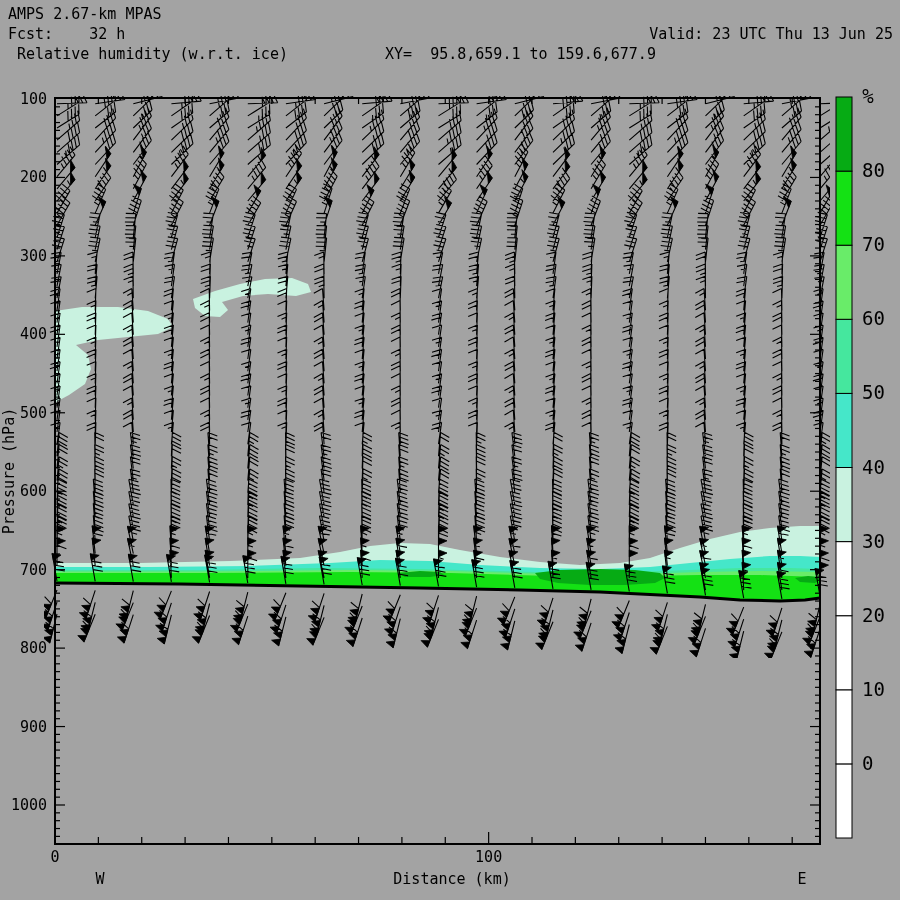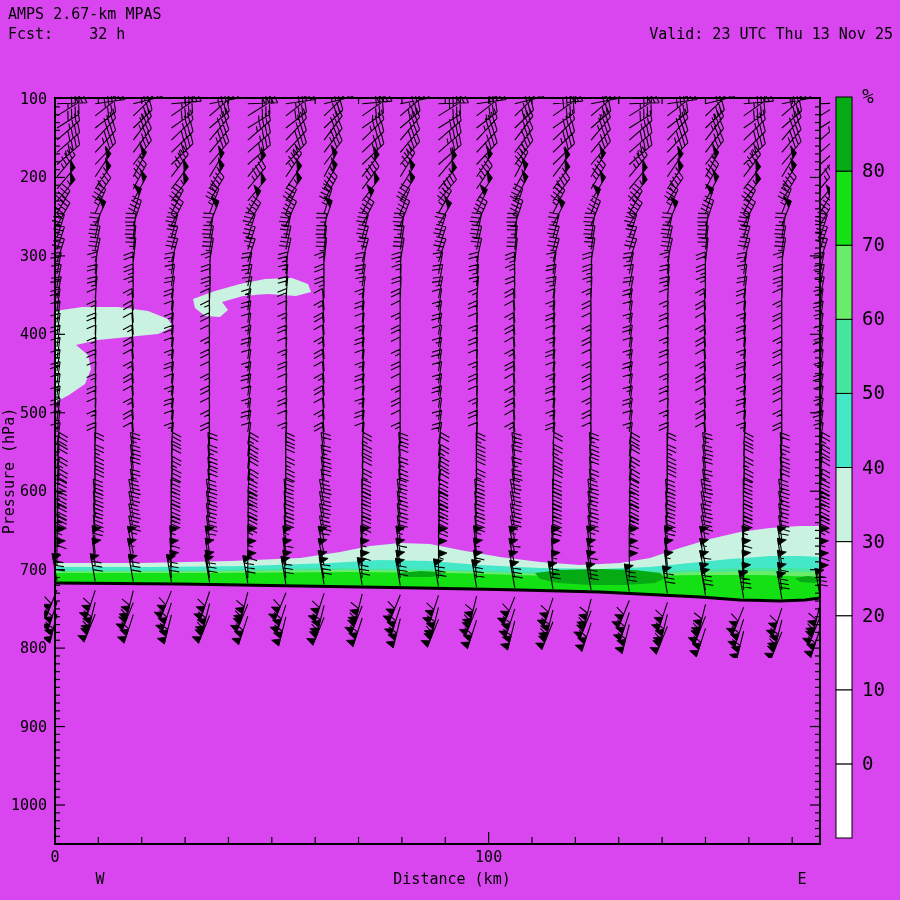--- a/index.html
+++ b/index.html
@@ -1,28 +1,30 @@
 <!DOCTYPE html>
 <html><head>
 <meta charset="utf-8">
 <style>
   html,body{margin:0;padding:0;background:#ffffff;}
-  .stage{position:relative;width:900px;height:900px;background:#d946ef;overflow:hidden;
+  .stage{position:relative;width:900px;height:900px;background:#a3a3a3;overflow:hidden;
          font-family:"DejaVu Sans Mono", monospace;color:#000;}
   .hl{position:absolute;font-size:15px;line-height:20px;white-space:pre;}
   .right{text-align:right;}
   svg text{font-family:"DejaVu Sans Mono", monospace;fill:#000;}
 </style>
 </head>
 <body>
 
 <div class="stage">
   <div class="hl" style="left:8px;top:4px;">AMPS 2.67-km MPAS</div>
   <div class="hl" style="left:8px;top:24px;">Fcst:    32 h</div>
-  <div class="hl right" style="right:7px;top:24px;">Valid: 23 UTC Thu 13 Nov 25</div>
+  <div class="hl" style="left:8px;top:44px;"> Relative humidity (w.r.t. ice)</div>
+  <div class="hl right" style="right:7px;top:24px;">Valid: 23 UTC Thu 13 Jun 25</div>
+  <div class="hl" style="left:385px;top:44px;">XY=  95.8,659.1 to 159.6,677.9</div>
 
   <svg id="plot" width="900" height="900">
     <defs>
       <clipPath id="barbclip">
           <rect x="44" y="96" width="786" height="562"></rect>
         </clipPath>
     </defs>
     <g id="g-field">
         <path d="M55,563L140,563L230,561L300,558L340,552L370,546L400,543L430,544L460,550L500,557L540,562L580,565L620,563L650,558L680,548L710,539L740,532L770,528L800,526L820,526L820,598L805,600L780,601L740,600L700,597L660,595L600,592L520,590L420,588L300,586L180,584L55,583Z" fill="#c9f2e0" stroke="none"></path>
         <path d="M55,567L150,567L250,566L330,563L380,560L430,561L480,565L540,568L600,569L650,567L690,563L730,559L770,556L800,556L820,557L820,598L805,600L780,601L740,600L700,597L660,595L600,592L520,590L420,588L300,586L180,584L55,583Z" fill="#45e7c9" stroke="none"></path>

